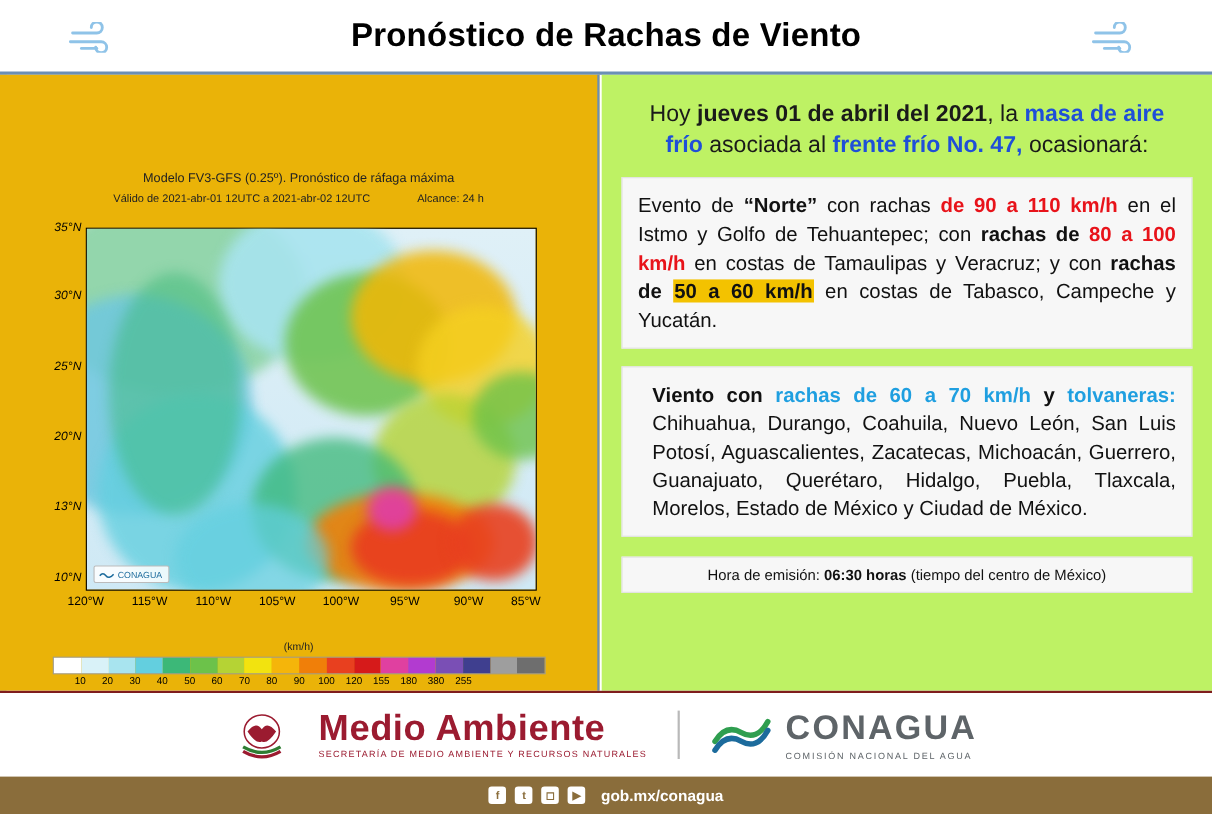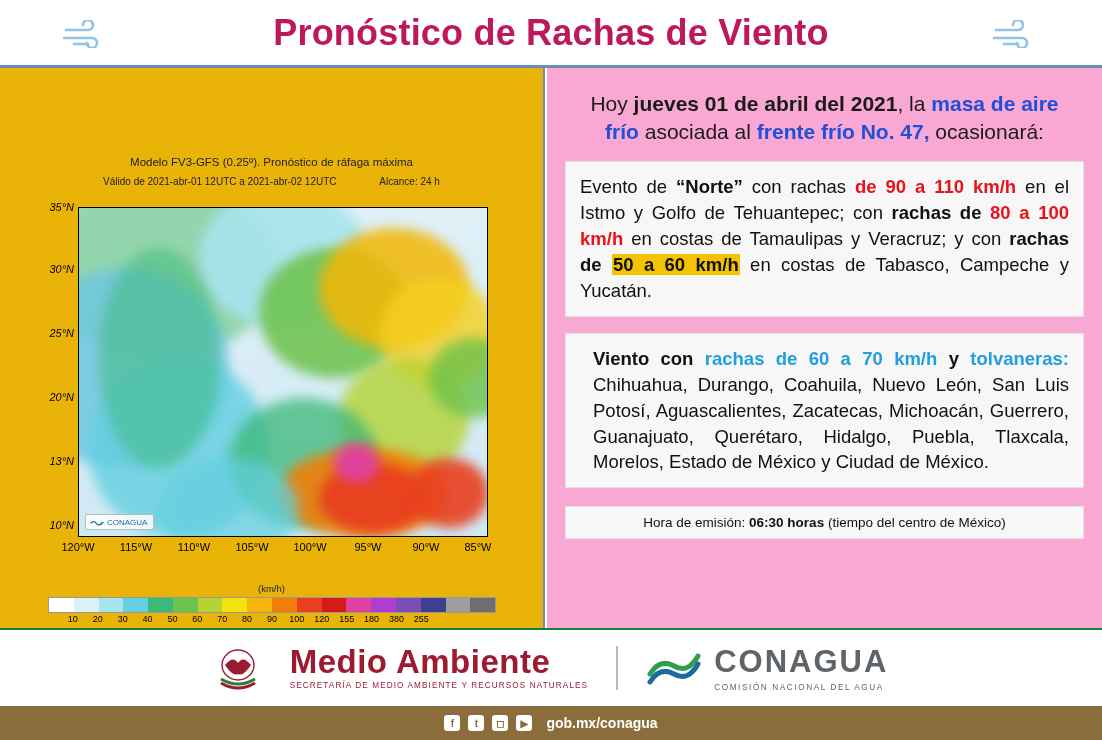--- a/index.html
+++ b/index.html
@@ -13,21 +13,21 @@
   }
 
   
   .header {
     position: absolute; left:0; top:0; width:1102px; height:68px;
     background: #ffffff;
     display:flex; align-items:center; justify-content:center;
     border-bottom: 3px solid #6a8fb5;
   }
   .header-title {
-    font-size: 36px; font-weight: bold; color: #be185d;
+    font-size: 30px; font-weight: bold; color: #000000;
     letter-spacing: 0.2px;
     text-shadow: 0 1px 0 #fff;
   }
   .wind-swirl { position:absolute; top:20px; color:#8fc3e8; }
   .wind-swirl.left { left: 62px; }
   .wind-swirl.right { right: 62px; }
   .wind-swirl svg { display:block; }
 
   
   .left-panel {
@@ -66,21 +66,21 @@
   .cbar-units { text-align:center; font-size:9.5px; color:#222; margin-top:26px; }
   .cbar { width:448px; height:16px; margin:3px auto 0 48px; display:flex; border:1px solid #999; }
   .cbar div { flex:1 1 auto; height:100%; }
   .cbar-labels { width:448px; margin:1px auto 0 48px; display:flex; position:relative; height:14px;}
   .cbar-labels span { position:absolute; font-size:9px; color:#000; transform:translateX(-50%); }
   .init-line { text-align:right; font-size:9.5px; color:#222; margin:6px 60px 0 0; }
 
   
   .right-panel {
     position:absolute; left:547px; top:68px; width:555px; height:560px;
-    background:#f9a8d4; padding: 18px 18px 0 18px;
+    background:#bef264; padding: 18px 18px 0 18px;
   }
   .lead {
     text-align:center; font-size:21px; line-height:1.32; color:#1a1a1a;
     padding: 4px 6px 0 6px;
   }
   .lead b { font-weight:bold; }
   .blue { color:#1f4fd8; font-weight:bold; }
 
   .card {
     background:#f7f7f7; border:1px solid #e2e2e2;
@@ -97,21 +97,21 @@
   .emision {
     background:#f7f7f7; border:1px solid #e2e2e2;
     margin-top:18px; padding:8px 10px;
     text-align:center; font-size:13.5px; color:#111;
   }
 
   
   .logos {
     position:absolute; left:0; top:628px; width:1102px; height:78px;
     background:#fff; display:flex; align-items:center; justify-content:center; gap:28px;
-    border-top:2px solid #15803d;
+    border-top:2px solid #7f1d1d;
   }
   .eagle { width:48px; height:52px; display:flex; align-items:center; justify-content:center; }
   .ma-text { line-height:1; }
   .ma-text .t1 { font-size:33px; font-weight:bold; color:#9b1b30; letter-spacing:0.5px; }
   .ma-text .t2 { font-size:8.2px; color:#9b1b30; letter-spacing:1.1px; margin-top:4px; }
   .vdiv { width:2px; height:44px; background:#b9b9b9; }
   .conagua-logo { display:flex; align-items:center; gap:12px; }
   .cn-text .t1 { font-size:31px; font-weight:bold; color:#5e6468; letter-spacing:2px; }
   .cn-text .t2 { font-size:8.2px; color:#5e6468; letter-spacing:1.6px; margin-top:3px; }
 

